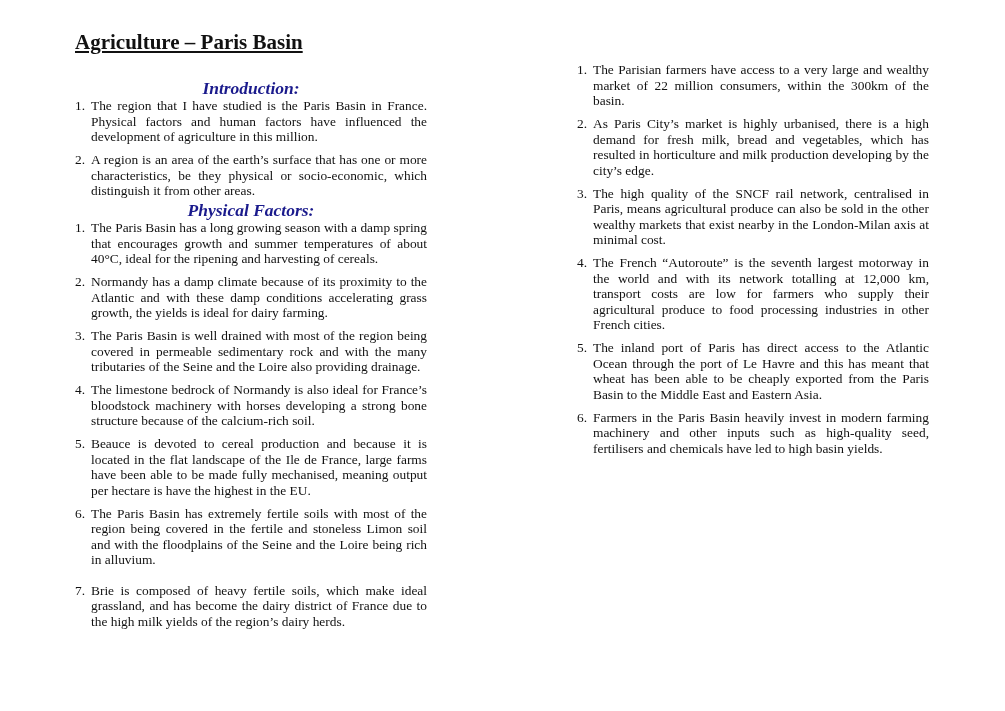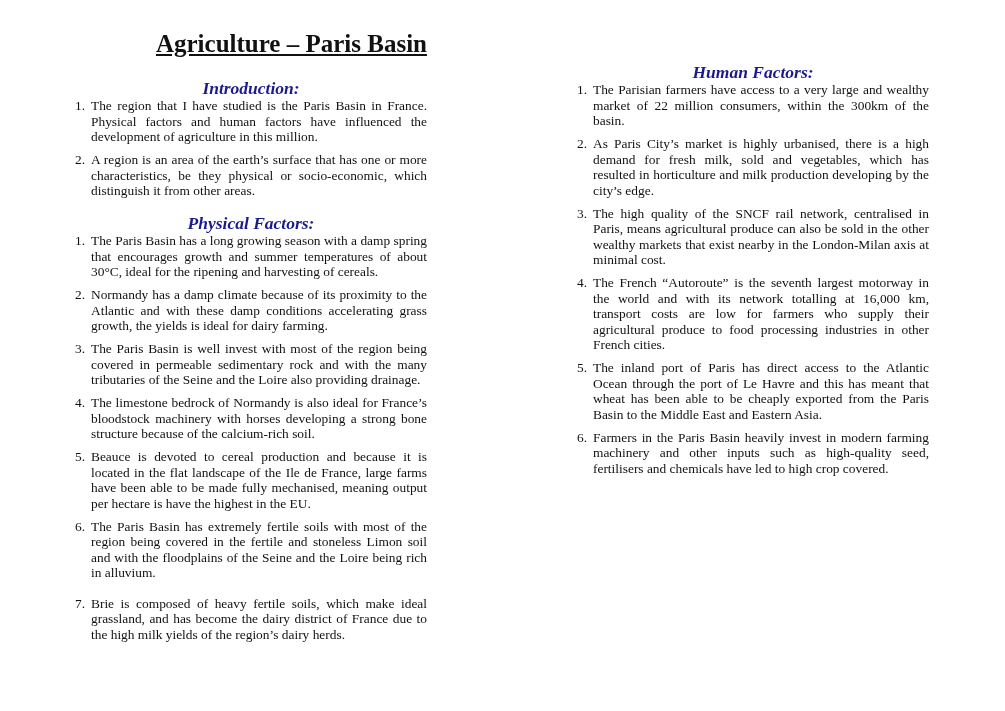--- a/index.html
+++ b/index.html
@@ -25,23 +25,23 @@
     }
     #right-col {
       left: 577px;
       width: 352px;
     }
     .doc-title {
       position: absolute;
       left: 75px;
       width: 352px;
       top: 30px;
-      text-align: right;
+      text-align: left;
       font-weight: bold;
-      font-size: 25px;
+      font-size: 21px;
       text-decoration: underline;
       text-underline-offset: 2px;
       margin: 0;
     }
     .section-heading {
       text-align: center;
       color: #1a1a8c;
       font-weight: bold;
       font-style: italic;
       font-size: 17.5px;
@@ -60,57 +60,56 @@
       line-height: 15.5px;
       text-align: justify;
       margin-bottom: 7.5px;
     }
     ol.factor-list li .num {
       position: absolute;
       left: 0;
       top: 0;
     }
     #intro-section { position: absolute; top: 78px; left: 0; width: 352px; }
-    #physical-section { position: absolute; top: 213px; left: 0; width: 352px; }
+    #physical-section { position: absolute; top: 200px; left: 0; width: 352px; }
     #human-section { position: absolute; top: 62px; left: 0; width: 352px; }
     #physical-section li.extra-gap { margin-bottom: 15px; }
   </style>
 </head>
 <body>
 
 <h1 class="doc-title">Agriculture – Paris Basin</h1>
 
 <div class="page-col" id="left-col">
   <section id="intro-section">
     <h2 class="section-heading">Introduction:</h2>
     <ol class="factor-list">
       <li><span class="num">1.</span><span>The region that I have studied is the Paris Basin in France. Physical factors and human factors have influenced the development of agriculture in this million.</span></li>
       <li><span class="num">2.</span><span>A region is an area of the earth’s surface that has one or more characteristics, be they physical or socio-economic, which distinguish it from other areas.</span></li>
     </ol>
   </section>
 
   <section id="physical-section">
     <h2 class="section-heading">Physical Factors:</h2>
     <ol class="factor-list">
-      <li><span class="num">1.</span><span>The Paris Basin has a long growing season with a damp spring that encourages growth and summer temperatures of about 30°C, ideal for the ripening and harvesting of cereals.</span></li>
+      <li><span class="num">1.</span><span>The Paris Basin has a long growing season with a damp spring that encourages growth and summer temperatures of about 40°C, ideal for the ripening and harvesting of cereals.</span></li>
       <li><span class="num">2.</span><span>Normandy has a damp climate because of its proximity to the Atlantic and with these damp conditions accelerating grass growth, the yields is ideal for dairy farming.</span></li>
-      <li><span class="num">3.</span><span>The Paris Basin is well invest with most of the region being covered in permeable sedimentary rock and with the many tributaries of the Seine and the Loire also providing drainage.</span></li>
+      <li><span class="num">3.</span><span>The Paris Basin is well drained with most of the region being covered in permeable sedimentary rock and with the many tributaries of the Seine and the Loire also providing drainage.</span></li>
       <li><span class="num">4.</span><span>The limestone bedrock of Normandy is also ideal for France’s bloodstock machinery with horses developing a strong bone structure because of the calcium-rich soil.</span></li>
       <li><span class="num">5.</span><span>Beauce is devoted to cereal production and because it is located in the flat landscape of the Ile de France, large farms have been able to be made fully mechanised, meaning output per hectare is have the highest in the EU.</span></li>
       <li class="extra-gap"><span class="num">6.</span><span>The Paris Basin has extremely fertile soils with most of the region being covered in the fertile and stoneless Limon soil and with the floodplains of the Seine and the Loire being rich in alluvium.</span></li>
       <li><span class="num">7.</span><span>Brie is composed of heavy fertile soils, which make ideal grassland, and has become the dairy district of France due to the high milk yields of the region’s dairy herds.</span></li>
     </ol>
   </section>
 </div>
 
 <div class="page-col" id="right-col">
   <section id="human-section">
-    <h2 class="section-heading">Human Factors:</h2>
     <ol class="factor-list">
       <li><span class="num">1.</span><span>The Parisian farmers have access to a very large and wealthy market of 22 million consumers, within the 300km of the basin.</span></li>
-      <li><span class="num">2.</span><span>As Paris City’s market is highly urbanised, there is a high demand for fresh milk, sold and vegetables, which has resulted in horticulture and milk production developing by the city’s edge.</span></li>
+      <li><span class="num">2.</span><span>As Paris City’s market is highly urbanised, there is a high demand for fresh milk, bread and vegetables, which has resulted in horticulture and milk production developing by the city’s edge.</span></li>
       <li><span class="num">3.</span><span>The high quality of the SNCF rail network, centralised in Paris, means agricultural produce can also be sold in the other wealthy markets that exist nearby in the London-Milan axis at minimal cost.</span></li>
-      <li><span class="num">4.</span><span>The French “Autoroute” is the seventh largest motorway in the world and with its network totalling at 16,000 km, transport costs are low for farmers who supply their agricultural produce to food processing industries in other French cities.</span></li>
+      <li><span class="num">4.</span><span>The French “Autoroute” is the seventh largest motorway in the world and with its network totalling at 12,000 km, transport costs are low for farmers who supply their agricultural produce to food processing industries in other French cities.</span></li>
       <li><span class="num">5.</span><span>The inland port of Paris has direct access to the Atlantic Ocean through the port of Le Havre and this has meant that wheat has been able to be cheaply exported from the Paris Basin to the Middle East and Eastern Asia.</span></li>
-      <li><span class="num">6.</span><span>Farmers in the Paris Basin heavily invest in modern farming machinery and other inputs such as high-quality seed, fertilisers and chemicals have led to high crop covered.</span></li>
+      <li><span class="num">6.</span><span>Farmers in the Paris Basin heavily invest in modern farming machinery and other inputs such as high-quality seed, fertilisers and chemicals have led to high basin yields.</span></li>
     </ol>
   </section>
 </div>
 
 </body></html>

